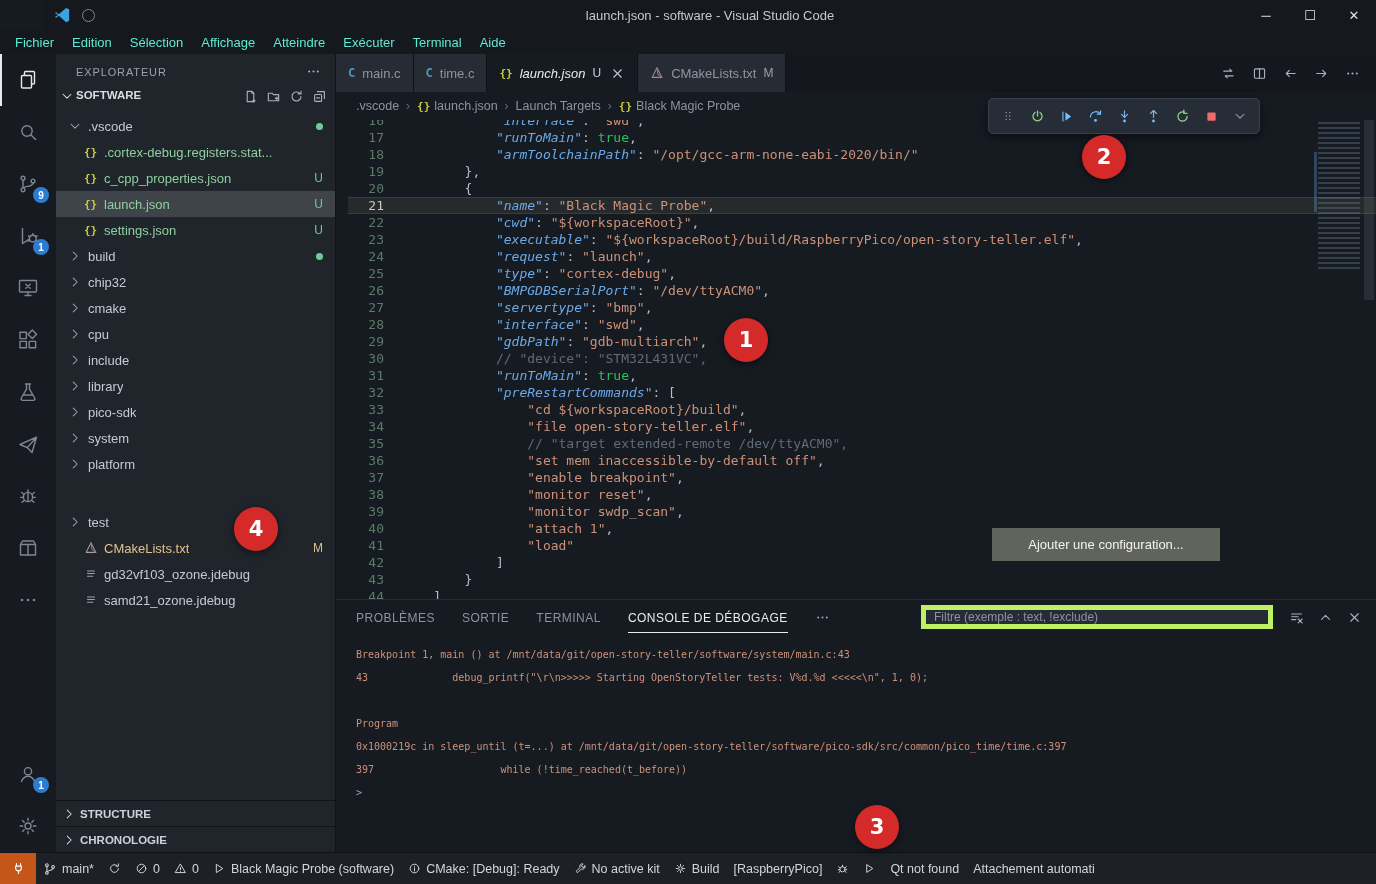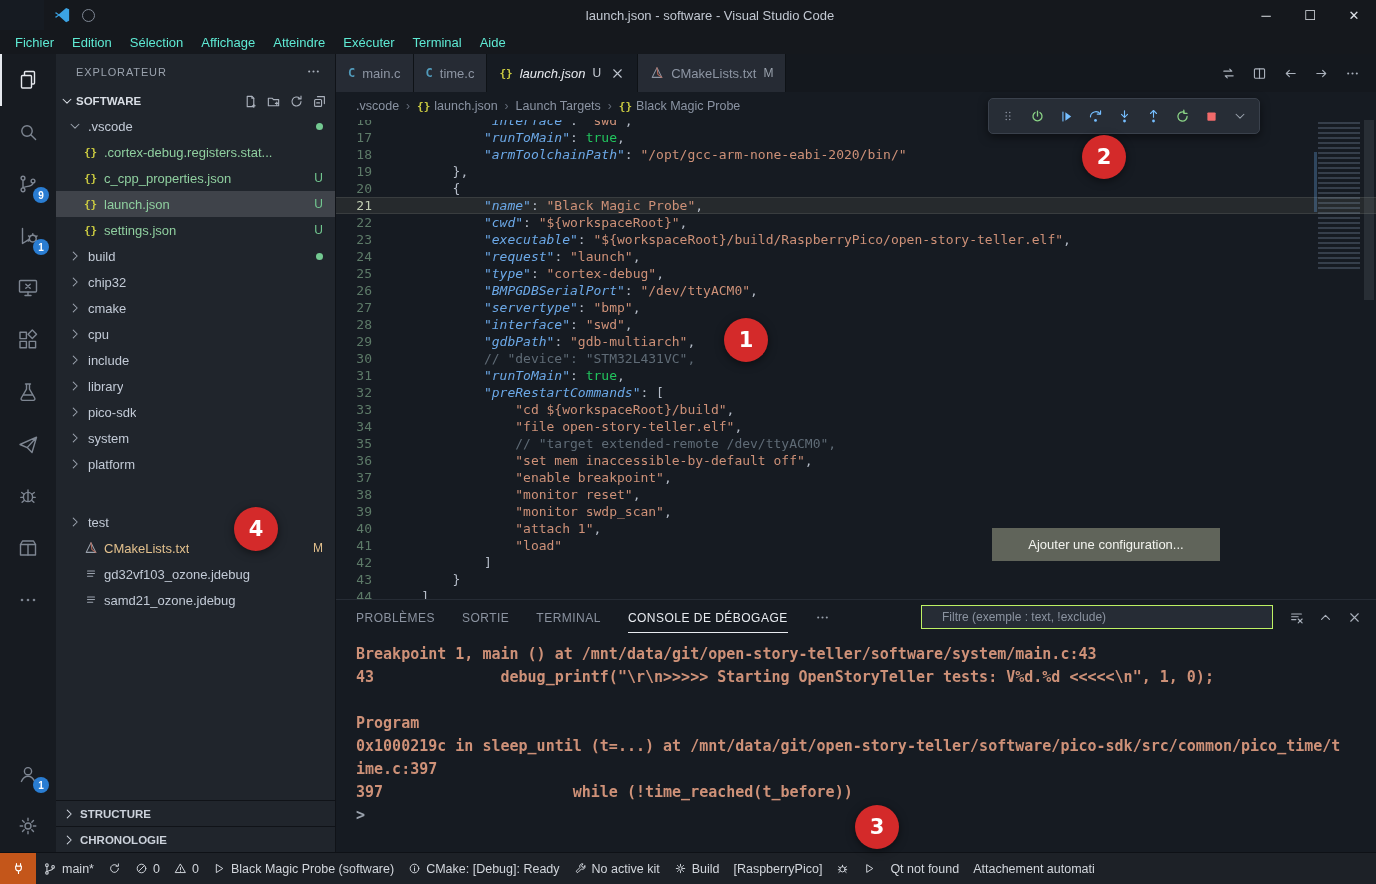--- a/index.html
+++ b/index.html
@@ -27,21 +27,21 @@
   .act-item { height:52px; display:flex; align-items:center; justify-content:center; position:relative; color:#7d8ema; color:#7e8692; }
   .act-item.active { color:#e6e9ee; box-shadow: inset 2px 0 0 #e6e9ee; }
   .act-badge { position:absolute; right:7px; bottom:7px; min-width:16px; height:16px; border-radius:9px; background:#2a7dd2; color:#fff;
                font-size:10px; display:flex; align-items:center; justify-content:center; padding:0 4px; font-weight:bold; }
   .act-spacer { flex:1; }
 
   
   .sidebar { width:280px; background:#20252c; display:flex; flex-direction:column; border-right:1px solid #101318; }
   .sb-title { height:35px; display:flex; align-items:center; padding:0 14px 0 20px; color:#9aa2ad; font-size:11px; letter-spacing:.08em; }
   .sb-title .spacer { flex:1; }
-  .sb-section { height:24px; display:flex; align-items:center; padding:0 8px 0 4px; font-weight:bold; font-size:11.5px; color:#d8dde4; gap:2px; }
+  .sb-section { height:24px; display:flex; align-items:flex-start; padding:0 8px 0 4px; font-weight:bold; font-size:11.5px; color:#d8dde4; gap:2px; }
   .sb-actions { margin-left:auto; display:flex; gap:8px; color:#aab1bc; }
   .tree-row { height:26px; display:flex; align-items:center; padding-right:12px; color:#c2cad6; position:relative; }
   .tree-row.selected { background:#3f434a; }
   .tree-row.untracked .lbl { color:#8fcf9f; }
   .tree-row.modified  .lbl { color:#e2c08d; }
   .tree-row .icn { width:17px; display:flex; justify-content:center; align-items:center; color:#9aa2ad; flex:0 0 17px; }
   .tree-row .lbl { margin-left:5px; white-space:nowrap; overflow:hidden; text-overflow:ellipsis; }
   .badge-u { margin-left:auto; color:#73c991; font-size:12px; }
   .badge-m { margin-left:auto; color:#e2c08d; font-size:12px; }
   .gitdot  { margin-left:auto; width:7px; height:7px; border-radius:50%; background:#73c991; }
@@ -62,21 +62,21 @@
   .tab.active .tab-badge { color:#c8cdd6; }
   .tab-close { color:#c0c6d0; margin-left:2px; display:flex; }
   .tab-right { margin-left:auto; display:flex; align-items:center; gap:16px; padding:0 16px; color:#aab1bc; }
 
   .breadcrumb { height:28px; display:flex; align-items:center; padding-left:20px; color:#8a93a2; font-size:12.5px; gap:7px; flex:0 0 28px; }
   .bc-sep { color:#636b78; font-size:12px; }
   .bc-item { display:flex; align-items:center; gap:4px; }
 
   
   .code-area { position:relative; flex:1; overflow:hidden; }
-  .code-scroll { position:absolute; left:0; top:-8px; right:0; }
+  .code-scroll { position:absolute; left:12px; top:-8px; right:0; }
   .code-line { display:flex; height:17px; line-height:17px; font-family:"DejaVu Sans Mono","Liberation Mono",monospace; font-size:13px; }
   .code-line .ln { flex:0 0 54px; text-align:right; padding-right:18px; color:#5d7a68; }
   .code-line .src { white-space:pre; color:#b6bdc9; }
   .code-line.current { background:rgba(228,228,180,.08);
         box-shadow: inset 0 1px 0 rgba(255,255,255,.09), inset 0 -1px 0 rgba(255,255,255,.09); }
   .code-line.current .ln { color:#c2cfb4; }
   .tk-k { color:#6ca9e8; font-style:italic; }
   .tk-s { color:#ce9178; }
   .tk-b { color:#22c55e; }
   .tk-c { color:#5f6b76; }
@@ -95,27 +95,27 @@
   .add-config { position:absolute; top:474px; left:656px; width:228px; height:33px; background:#60645a; color:#f2f3ee;
      font-size:13px; display:flex; align-items:center; justify-content:center; border:none; z-index:5;
      font-family:"Liberation Sans","DejaVu Sans",sans-serif; }
 
   
   .panel { flex:0 0 253px; border-top:1px solid #262c35; display:flex; flex-direction:column; background:#161b22; }
   .panel-header { height:34px; display:flex; align-items:center; padding:0 14px 0 20px; }
   .panel-tab { margin-right:27px; font-size:12px; letter-spacing:.04em; color:#8b93a0; padding:9px 0 7px; border-bottom:1px solid transparent; }
   .panel-tab.active { color:#e8ebf0; border-bottom-color:#e8ebf0; }
   .panel-more { color:#9aa2ad; margin-right:8px; display:flex; }
-  .panel-filter { margin-left:auto; width:352px; height:24px; background:#262c35; border:1px solid #bef264; color:#c6ccd6;
-      font-size:12px; padding:0 20px; outline:none; font-family:"Liberation Sans","DejaVu Sans",sans-serif; }
+  .panel-filter { margin-left:auto; width:352px; height:24px; background:#262c35; border:5px solid #bef264; color:#c6ccd6;
+      font-size:12px; padding:0 8px; outline:none; font-family:"Liberation Sans","DejaVu Sans",sans-serif; }
   .panel-filter::placeholder { color:#8b93a0; }
   .panel-icons { display:flex; gap:14px; margin-left:16px; color:#aab1bc; }
 
   .console { flex:1; padding:9px 0 0 20px; font-family:"DejaVu Sans Mono","Liberation Mono",monospace;
-             font-size:15px; line-height:23px; color:#ce9178; overflow:hidden;font-weight:bold; }
+             font-size:10px; line-height:23px; color:#ce9178; overflow:hidden; }
   .cline { white-space:pre-wrap; max-width:985px; min-height:23px; word-break:break-all; }
   .cprompt { color:#9aa2ad; }
 
   
   .statusbar { position:absolute; left:0; right:0; bottom:0; height:32px; background:#1d2127; border-top:1px solid #0e1116;
                display:flex; align-items:stretch; overflow:hidden; z-index:10; }
   .sb-item { display:flex; align-items:center; gap:5px; padding:0 7px; font-size:12.5px; color:#d2d6dc; white-space:nowrap; }
   .sb-item.accent { background:#c4561a; color:#fff; width:36px; justify-content:center; padding:0; }
 
   

